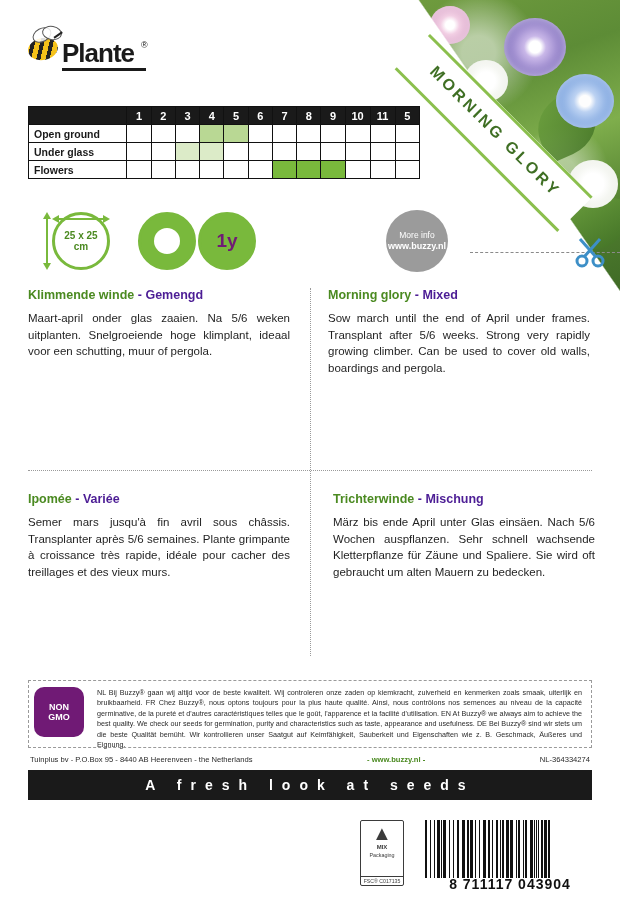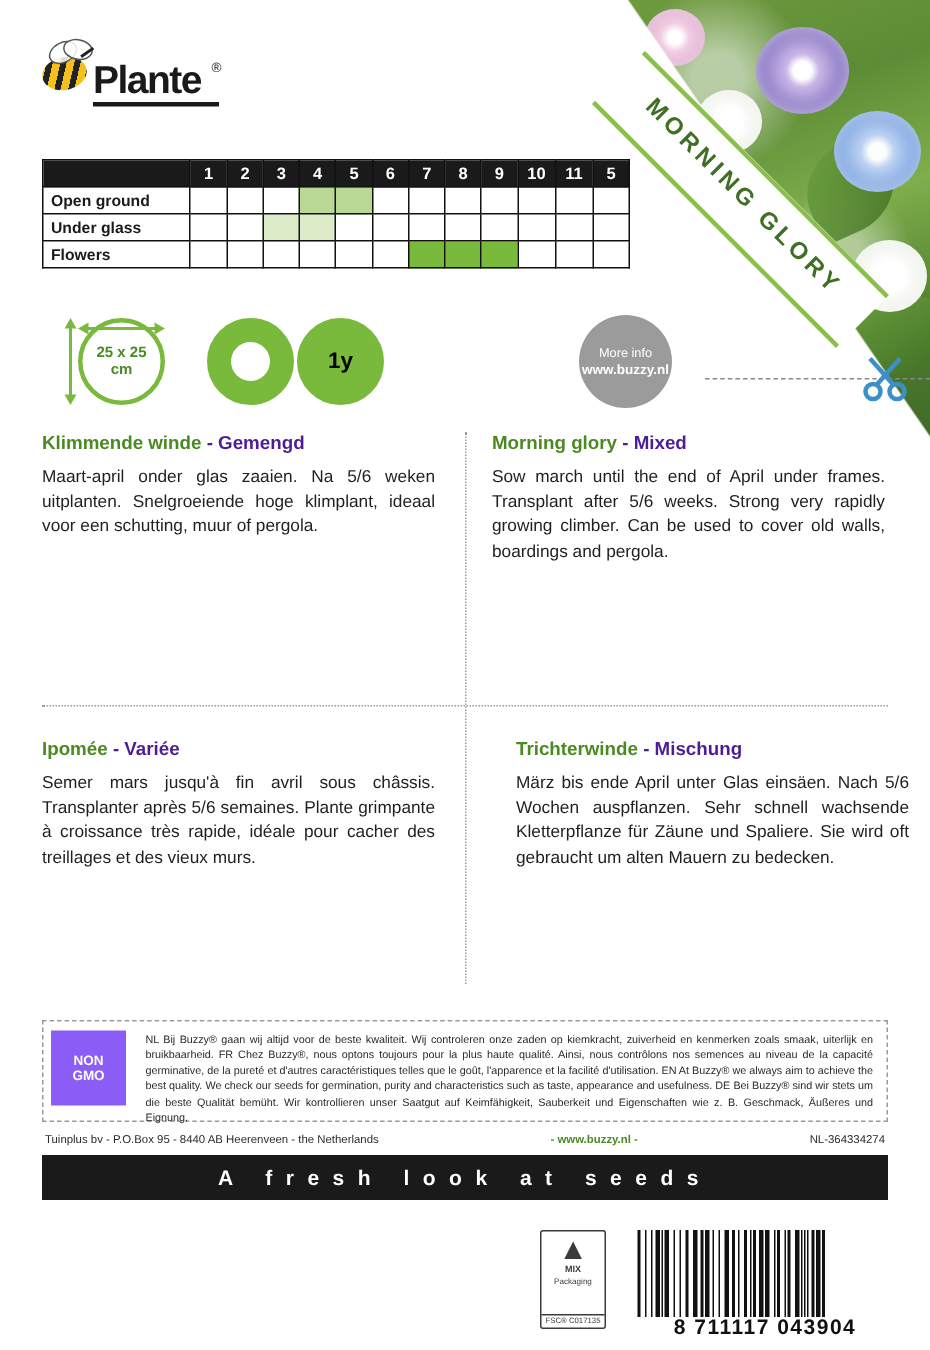--- a/index.html
+++ b/index.html
@@ -92,21 +92,21 @@
   
   .icons{position:absolute;left:28px;top:212px;width:392px;height:62px;}
   .icon-circle{
     position:absolute;width:58px;height:58px;border-radius:50%;
     border:3px solid #79b93c;box-sizing:border-box;
     display:flex;align-items:center;justify-content:center;
     color:#4b8a21;font-size:10px;font-weight:700;text-align:center;line-height:1.1;
   }
   .ic1{left:24px;top:0;}
   .ic2{left:110px;top:0;background:#79b93c;border-color:#79b93c;}
-  .ic3{left:170px;top:0;background:#79b93c;border-color:#79b93c;color:#000000;font-size:15px;}
+  .ic3{left:170px;top:0;background:#79b93c;border-color:#79b93c;color:#701a75;font-size:19px;}
   .arrow-h{position:absolute;left:24px;top:2px;width:58px;height:10px;}
   .arrow-v{position:absolute;left:14px;top:0;width:10px;height:58px;}
   .sun-core{width:26px;height:26px;border-radius:50%;background:#ffffff;}
   .more-info{
     position:absolute;left:358px;top:-2px;width:62px;height:62px;border-radius:50%;
     background:#9b9b9b;color:#ffffff;display:flex;flex-direction:column;
     align-items:center;justify-content:center;font-size:8.5px;line-height:1.25;text-align:center;
   }
   .more-info b{font-size:9px;font-weight:700;}
 
@@ -115,34 +115,34 @@
   .scissors{position:absolute;left:574px;top:236px;width:34px;height:34px;color:#3d8fc7;}
 
   
   .vdiv{position:absolute;left:310px;top:288px;width:0;height:368px;border-left:1px dotted #9a9a9a;}
   .hdiv{position:absolute;left:28px;top:470px;width:564px;height:0;border-top:1px dotted #9a9a9a;}
 
   .block{position:absolute;width:262px;font-size:11.5px;line-height:1.45;color:#1f1f1f;}
   .blk-nl{left:28px;top:286px;}
   .blk-en{left:328px;top:286px;}
   .blk-fr{left:28px;top:490px;}
-  .blk-de{left:344px;top:490px;}
+  .blk-de{left:333px;top:490px;}
   .blk-title{font-size:12.5px;font-weight:700;color:#4b8a21;margin-bottom:6px;}
   .blk-title .var{color:#4c1d95;font-weight:700;}
   .blk-body{text-align:justify;}
 
   
   .legalbox{
     position:absolute;left:28px;top:680px;width:564px;height:68px;
     border:1px dashed #9a9a9a;box-sizing:border-box;padding:7px 9px 0 68px;
     font-size:7.2px;line-height:1.45;color:#2a2a2a;text-align:justify;
   }
   .nongmo{
-    position:absolute;left:34px;top:687px;width:50px;height:50px;border-radius:0;
-    background:#8b5cf6;color:#fff;display:flex;flex-direction:column;align-items:center;
+    position:absolute;left:34px;top:687px;width:50px;height:50px;border-radius:10px;
+    background:#701a75;color:#fff;display:flex;flex-direction:column;align-items:center;
     justify-content:center;font-size:9px;font-weight:700;line-height:1.15;
   }
 
   .addr-row{
     position:absolute;left:30px;top:752px;width:560px;height:12px;
     font-size:7.6px;color:#2a2a2a;display:flex;justify-content:space-between;align-items:flex-end;
   }
   .addr-row .mid{color:#4b8a21;font-weight:700;}
 
   .slogan{

